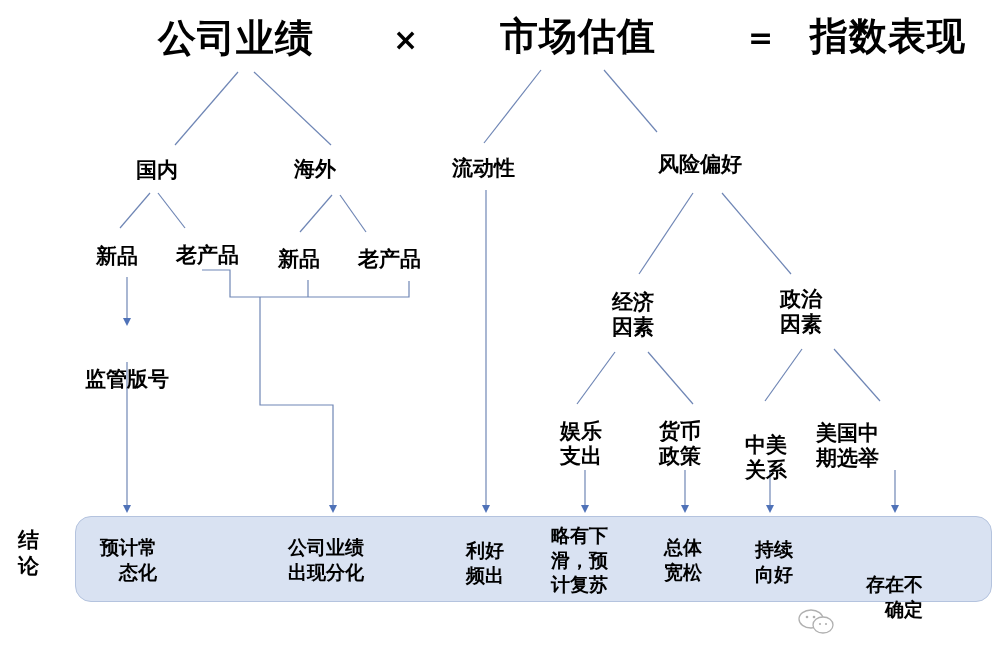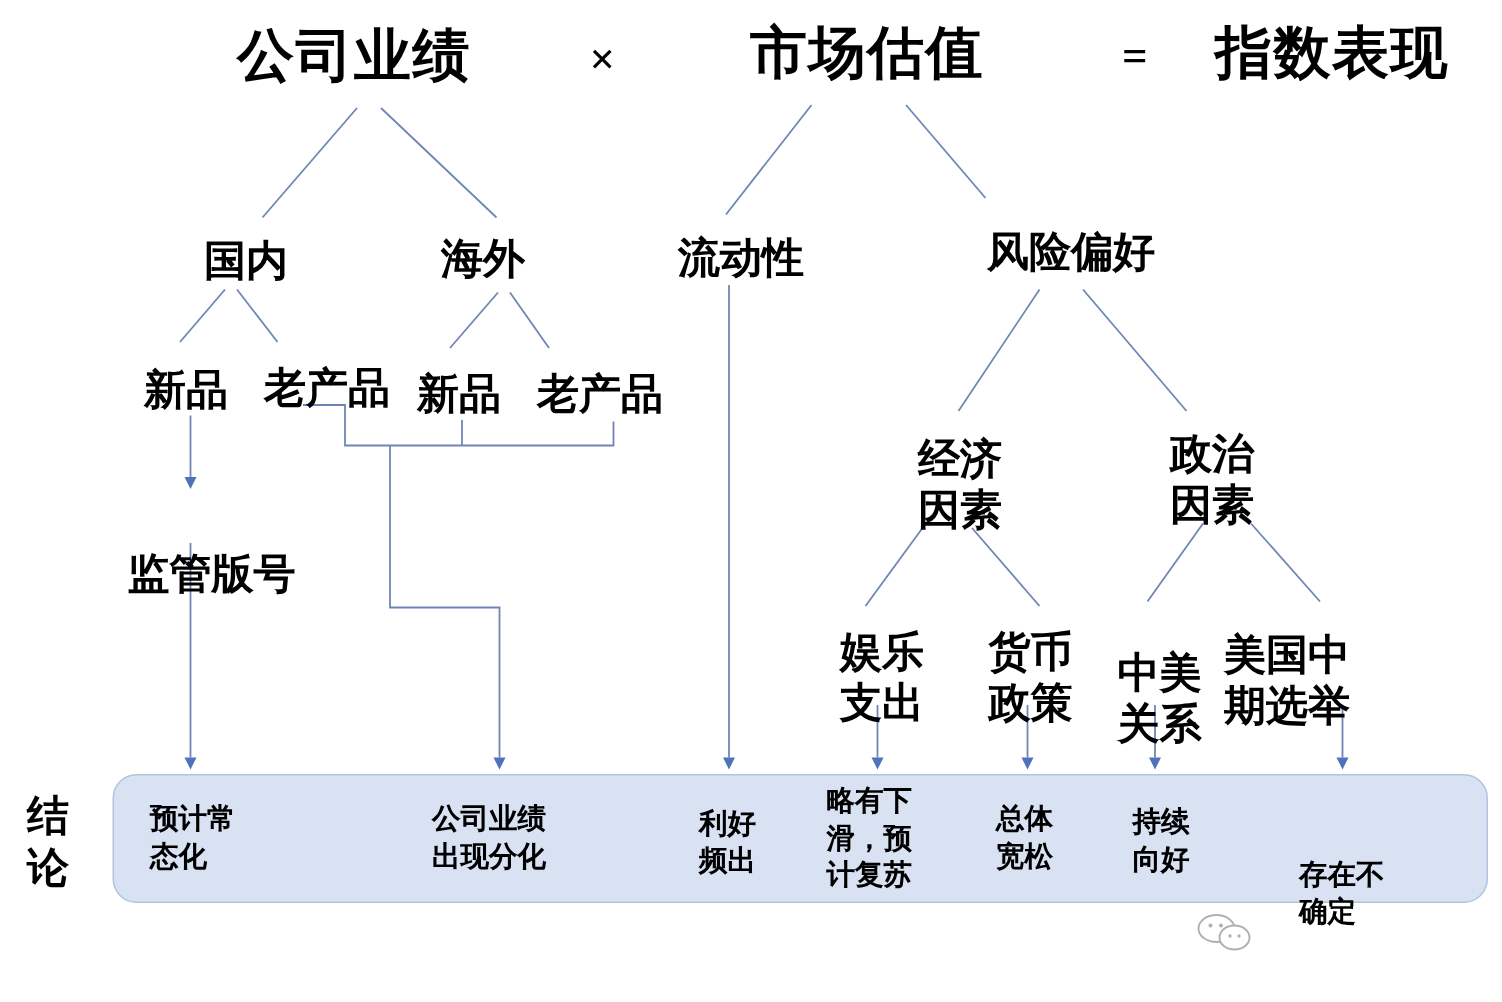--- a/index.html
+++ b/index.html
@@ -1,21 +1,21 @@
 <!DOCTYPE html>
 <html><head>
 <meta charset="utf-8">
 <style>
   html, body { margin:0; padding:0; background:#ffffff; }
   body { width:1001px; height:668px; position:relative; overflow:hidden;
          font-family: "DejaVu Sans", "Liberation Sans", sans-serif; color:#000; }
-  .t { position:absolute; font-weight:bold; white-space:nowrap; text-align:left; line-height:1.2;font-family:Liberation Serif, serif; }
+  .t { position:absolute; font-weight:bold; white-space:nowrap; text-align:right; line-height:1.2; }
   .h1 { font-size:38px; letter-spacing:1px; }
   .op { font-size:30px; }
-  .n  { font-size:28px; }
+  .n  { font-size:21px; }
   .c  { font-size:19px; line-height:1.3; }
   .ml { white-space:pre-line; }
   #lines { position:absolute; left:0; top:0; }
   .box { position:absolute; left:75px; top:516px; width:917px; height:86px;
          background:#d9e2f2; border:1px solid #b4c3de; border-radius:16px; box-sizing:border-box; }
   .wm { position:absolute; left:797px; top:608px; font-size:22px; color:#9a9a9a; font-weight:normal;
         letter-spacing:1px; white-space:nowrap; }
   .wm-icon { display:inline-block; vertical-align:middle; margin-right:6px; }
 </style>
 </head>

